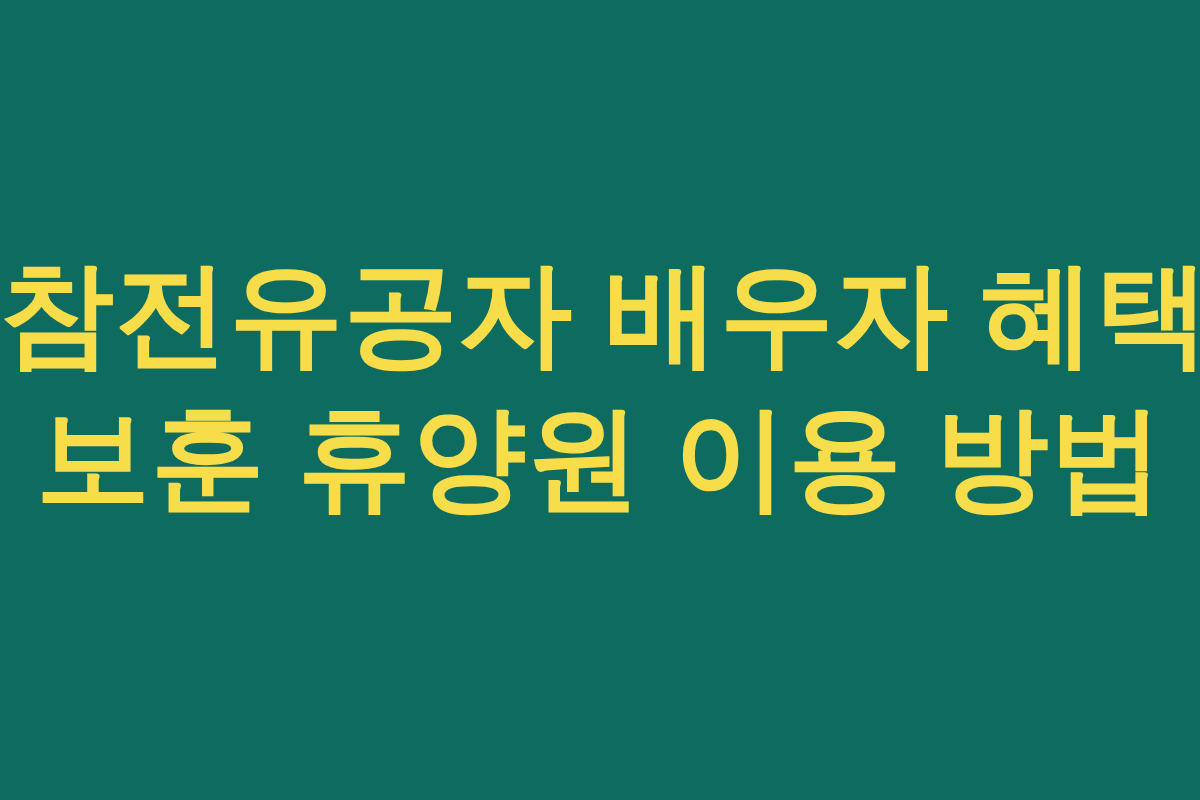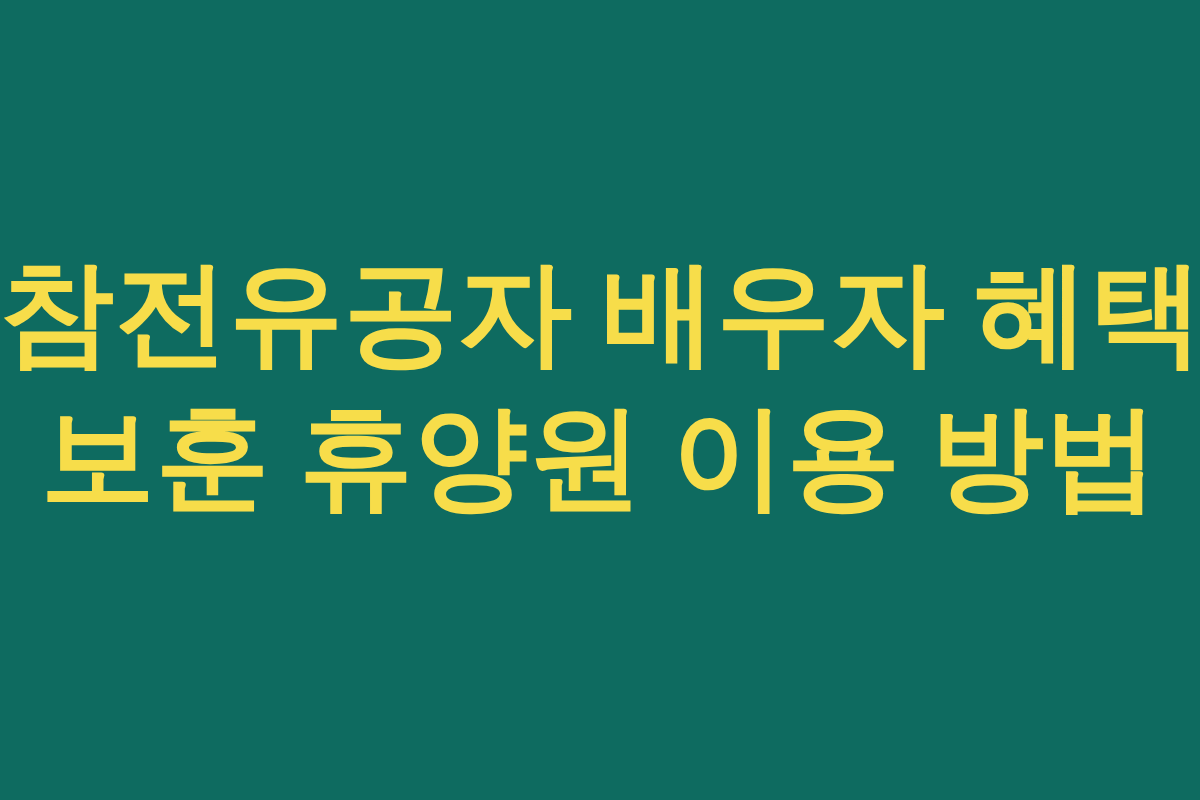--- a/index.html
+++ b/index.html
@@ -34,21 +34,21 @@
     justify-content: center;
     width: 100%;
     margin-top: -28px;
   }
 
   .title-line {
     display: block;
     width: 100%;
     text-align: center;
     color: #F7DD4A;
-    font-family: Liberation Serif, serif;
+    font-family: Liberation Sans, sans-serif;
     font-weight: 700;
     font-size: 112px;
     line-height: 1.26;
     letter-spacing: 0.005em;
     white-space: nowrap;
     -webkit-font-smoothing: antialiased;
   }
 
   .title-line.line-1 {
     font-size: 114px;

